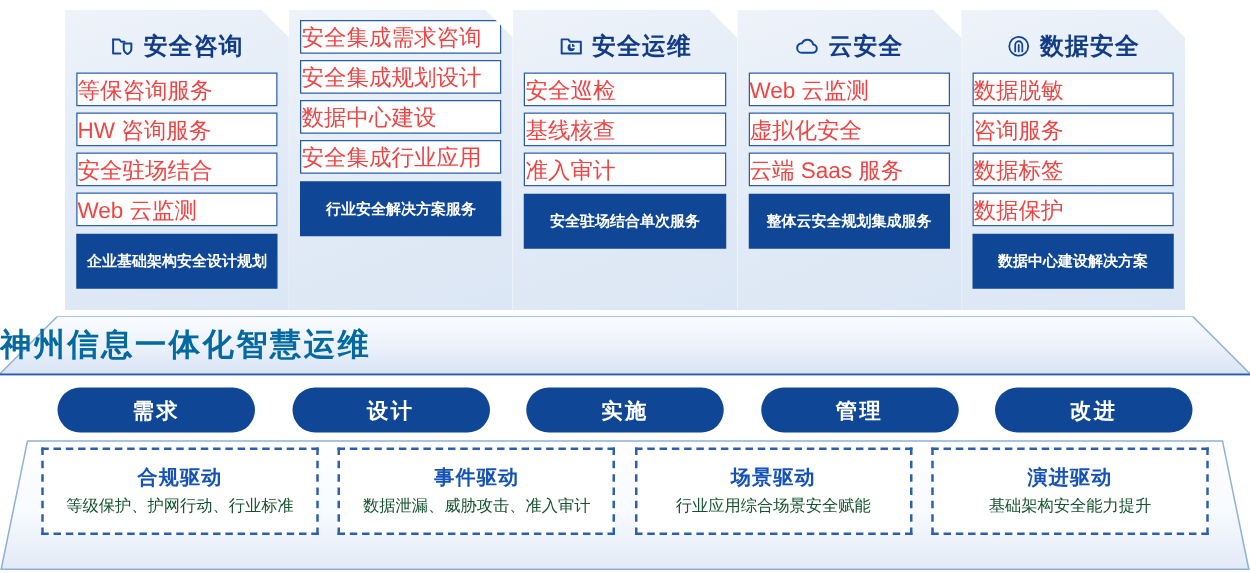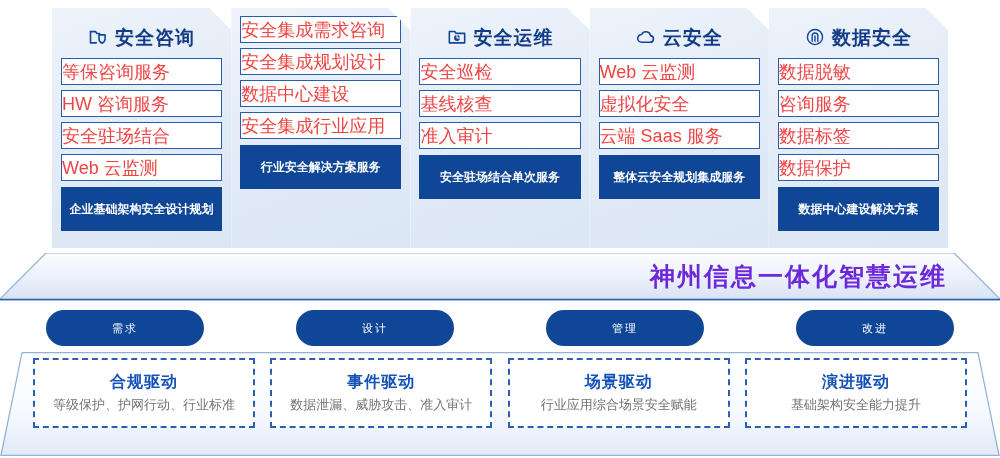--- a/index.html
+++ b/index.html
@@ -115,24 +115,24 @@
     clip-path: polygon(46px 0, 954px 0, 1000px 46px, 1000px 48px, 0 48px, 0 46px);
   }
   #banner svg.edges { position: absolute; left:0; top:0; }
   #banner-text {
     position: absolute;
     left: 0;
     top: 0;
     width: 947px;
     height: 46px;
     line-height: 46px;
-    text-align: right;
+    text-align: left;
     font-size: 25px;
     font-weight: bold;
-    color: #6d28d9;
+    color: #0369a1;
     letter-spacing: 2px;
   }
 
   
   #process {
     position: absolute;
     left: 0;
     top: 310px;
     width: 1000px;
     height: 38px;
@@ -140,22 +140,22 @@
     justify-content: space-between;
     padding: 0 46px;
     box-sizing: border-box;
   }
   .pill {
     width: 158px;
     height: 36px;
     border-radius: 18px;
     background: #0f4696;
     color: #ffffff;
-    font-size: 11px;
-    font-weight: normal;
+    font-size: 17px;
+    font-weight: bold;
     letter-spacing: 2px;
     display: flex;
     align-items: center;
     justify-content: center;
   }
 
   
   #drivers-wrap {
     position: absolute;
     left: 0;
@@ -198,21 +198,21 @@
   }
   .driver-title {
     font-size: 16px;
     font-weight: bold;
     color: #1552b8;
     letter-spacing: 1px;
     white-space: nowrap;
   }
   .driver-desc {
     font-size: 13px;
-    color: #737373;
+    color: #14532d;
     white-space: nowrap;
   }
 </style>
 </head>
 <body>
 
 <div id="stage">
 
   <div id="pillars">
 
@@ -324,20 +324,21 @@
     <svg class="edges" width="1000" height="48">
       <polyline points="0,46 46,0 954,0 1000,46" fill="none" stroke="#8fb0d8" stroke-width="1.2"></polyline>
       <line x1="0" y1="46.5" x2="1000" y2="46.5" stroke="#2a5caa" stroke-width="1.4"></line>
     </svg>
     <div id="banner-text">神州信息一体化智慧运维</div>
   </div>
 
   <div id="process">
     <div class="pill">需求</div>
     <div class="pill">设计</div>
+    <div class="pill">实施</div>
     <div class="pill">管理</div>
     <div class="pill">改进</div>
   </div>
 
   <div id="drivers-wrap">
     <div id="drivers-bg"></div>
     <svg id="drivers-bg-outline" width="1000" height="104">
       <polyline points="22,0.7 978,0.7 999,103.3 1,103.3 22,0.7" fill="none" stroke="#8fb0d8" stroke-width="1.2"></polyline>
     </svg>
     <div id="drivers">

